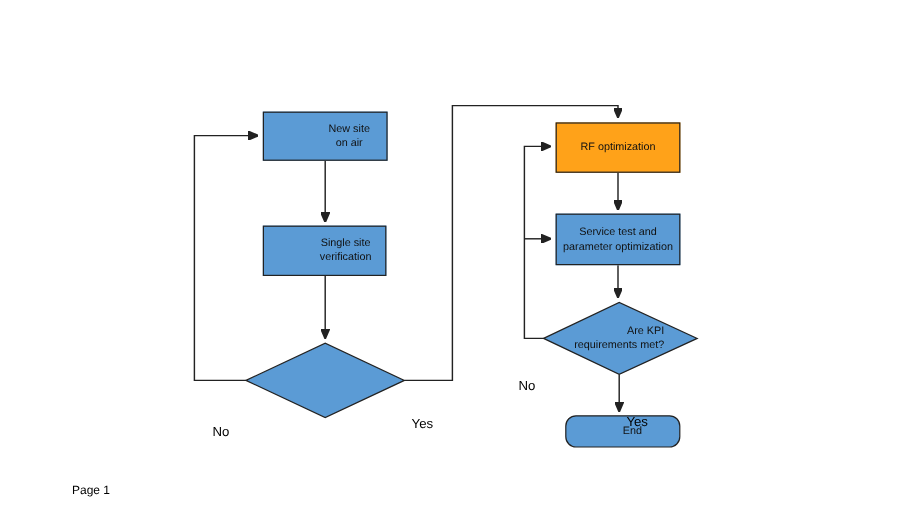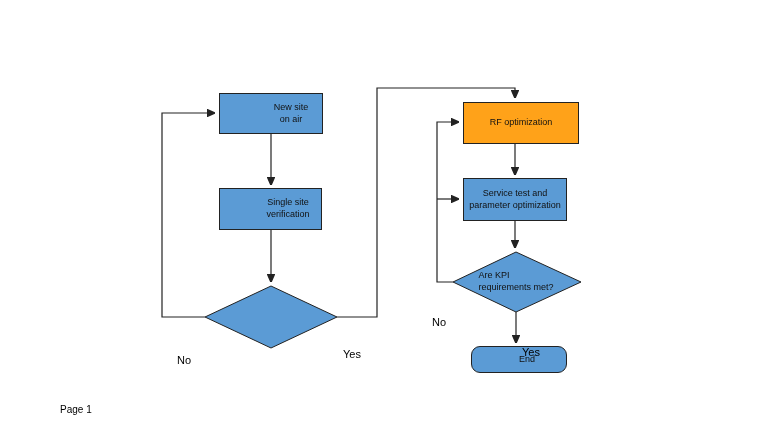--- a/index.html
+++ b/index.html
@@ -50,21 +50,21 @@
     border: 1px solid var(--border, #222222);
     background: var(--process-blue, #5B9BD5);
   }
   .node.orange { background: var(--highlight-orange, #FFA219); }
   .node.rounded { border-radius: 9px; padding-left: 16px; }
   .diamond-label {
     position: absolute;
     display: flex;
     align-items: center;
     justify-content: center;
-    text-align: left;
+    text-align: right;
     font-size: 9px;
     line-height: 1.3;
     color: var(--text, #111111);
     white-space: pre-line;
     background: transparent;
     border: none;
   }
   .edge-label {
     position: absolute;
     font-size: 11px;
@@ -108,21 +108,21 @@
     <path d="M437,199 L458,199" marker-end="url(#arrowhead)"></path>
     <line x1="516" y1="312" x2="516" y2="342" marker-end="url(#arrowhead)"></line>
   </svg>
 
   <div class="node" style="left:219px; top:93px; width:104px; height:41px;padding-left:40px;">New site
 on air</div>
 
   <div class="node" style="left:219px; top:188px; width:103px; height:42px;padding-left:35px;">Single site
 verification</div>
 
-  <div class="node orange" style="left:463px; top:102px; width:116px; height:42px;">RF optimization</div>
+  <div class="node orange" style="left:463px; top:102px; width:104px; height:42px;">RF optimization</div>
 
   <div class="node" style="left:463px; top:178px; width:104px; height:43px;">Service test and
 parameter optimization</div>
 
   <div class="node rounded" style="left:471px; top:346px; width:96px; height:27px;">End</div>
 
 
   <div class="diamond-label" style="left:446px; top:262px; width:140px; height:40px;">Are KPI
 requirements met?</div>
 

